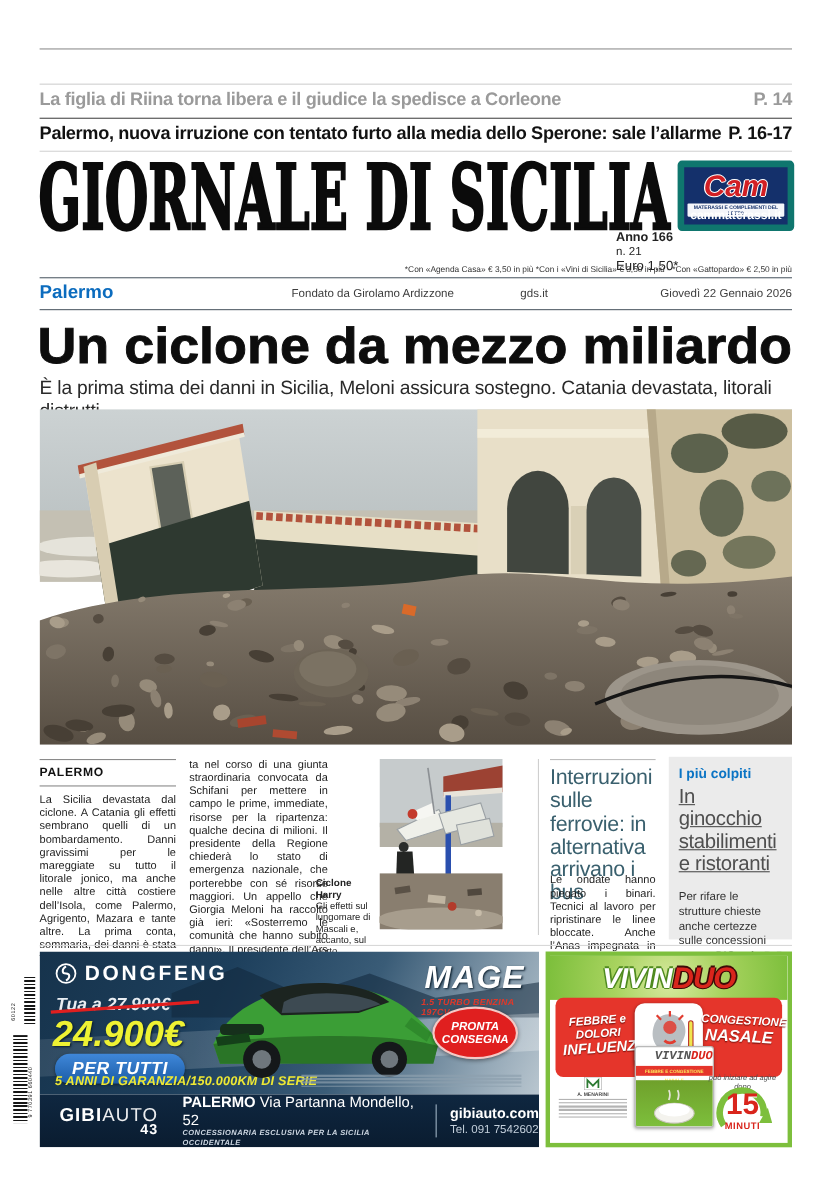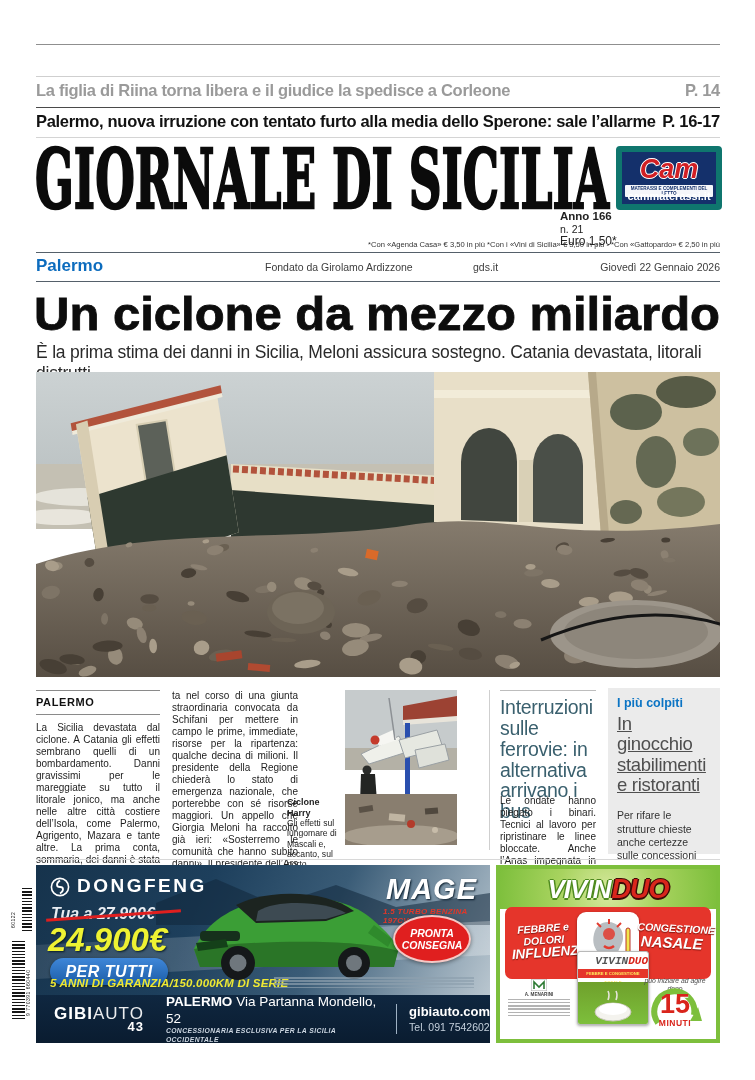--- a/index.html
+++ b/index.html
@@ -44,21 +44,21 @@
   .graybox{position:absolute;left:608px;top:688px;width:112px;height:166px;background:#ebebeb;box-sizing:border-box;padding:8px 9px;}
   .gb-k{color:#0b74c4;font-weight:bold;font-size:12.5px;}
   .gb-h{margin-top:4px;font-size:18.5px;line-height:1.1;color:#4f4f4f;letter-spacing:-0.3px;text-decoration:underline;}
   .gb-b{margin-top:14px;font-size:10.5px;line-height:1.25;color:#333;}
   .gb-by{text-align:right;font-size:10px;font-weight:bold;margin-top:2px;}
 
   
   .ad-df{position:absolute;left:36px;top:865px;width:454px;height:178px;overflow:hidden;}
   .df-main{position:absolute;inset:0 0 48px 0;background:linear-gradient(115deg,#16334c 0%,#1d3f5c 35%,#3a5c77 62%,#93a7b6 88%,#b9c6cf 100%);}
   .df-streak{position:absolute;left:0;top:68px;width:454px;height:34px;background:linear-gradient(100deg,rgba(255,255,255,0.10),rgba(255,255,255,0.28));transform:skewY(-3deg);}
-  .df-brand{position:absolute;left:14px;top:10px;display:flex;align-items:flex-end;gap:7px;color:#fff;font-weight:bold;font-size:19px;letter-spacing:2.5px;}
+  .df-brand{position:absolute;left:14px;top:10px;display:flex;align-items:flex-start;gap:7px;color:#fff;font-weight:bold;font-size:19px;letter-spacing:2.5px;}
   .df-model{position:absolute;left:350px;top:8px;color:#fff;font-weight:bold;font-style:italic;font-size:29px;letter-spacing:1px;text-shadow:1px 1px 2px #0a1d2c;}
   .df-modelsub{position:absolute;left:347px;top:42px;color:#e0382a;font-weight:bold;font-style:italic;font-size:8px;letter-spacing:0.3px;}
   .df-old{position:absolute;left:15px;top:40px;color:#e9edf2;font-weight:bold;font-style:italic;font-size:16px;}
   .df-strike{position:absolute;left:10px;top:49px;width:135px;height:2.5px;background:#e01f1f;transform:rotate(-4deg);}
   .df-price{position:absolute;left:12px;top:56px;color:#eef233;font-weight:bold;font-style:italic;font-size:33px;text-shadow:1px 1px 2px #0a1d2c;}
   .df-pill{position:absolute;left:14px;top:93px;width:118px;height:27px;border-radius:14px;background:linear-gradient(180deg,#3f87d9,#1b5ca6);display:flex;align-items:center;justify-content:center;color:#fff;font-weight:bold;font-style:italic;font-size:16px;letter-spacing:0.5px;box-shadow:0 1px 3px rgba(0,0,0,.5);}
   .df-warranty{position:absolute;left:14px;top:110px;color:#efe933;font-weight:bold;font-style:italic;font-size:11.5px;letter-spacing:0.2px;}
   .df-oval{position:absolute;left:357px;top:50px;width:74px;height:44px;background:#e01f1f;border:2px solid #f4c9c6;border-radius:50%;display:flex;flex-direction:column;align-items:center;justify-content:center;color:#fff;font-weight:bold;font-style:italic;font-size:10.5px;line-height:1.15;box-shadow:0 1px 4px rgba(0,0,0,.45);}
   .df-legal{position:absolute;left:238px;top:112px;width:200px;}
   .df-legal i{display:block;height:1.6px;background:#8da0ae;margin-bottom:1.6px;opacity:.7;}

